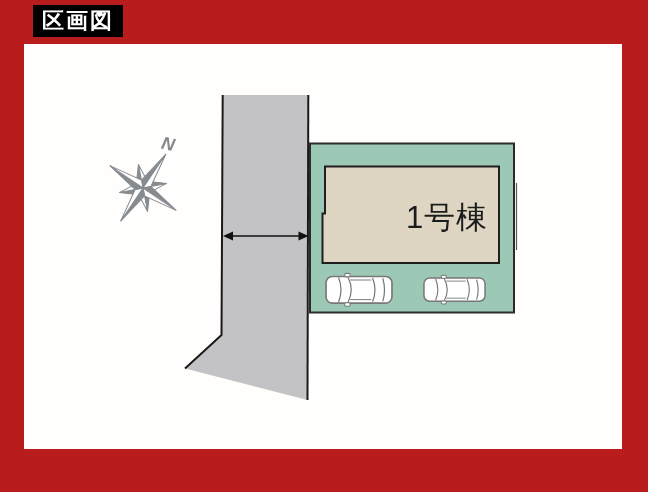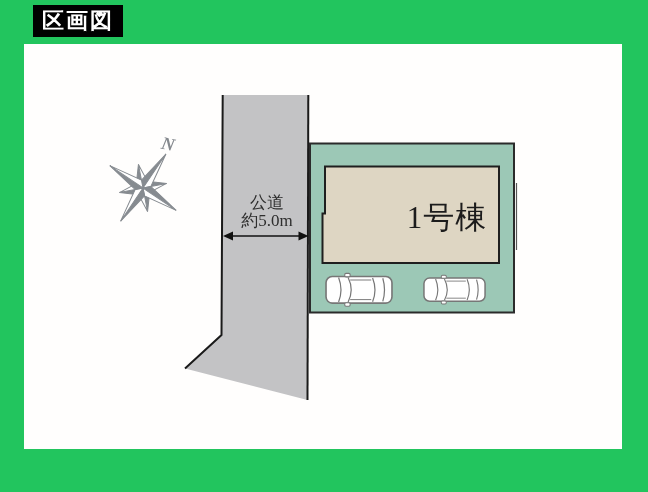--- a/index.html
+++ b/index.html
@@ -1,18 +1,18 @@
 <!DOCTYPE html>
 <html><head>
 <meta charset="utf-8">
 <style>
   html,body{margin:0;padding:0;background:#fff;}
   .frame{
-    position:relative;width:648px;height:492px;background:#22c55e;
-    font-family:Liberation Serif, serif;overflow:hidden;
+    position:relative;width:648px;height:492px;background:#b91c1c;
+    font-family:Liberation Sans, sans-serif;overflow:hidden;
   }
   .badge{
     position:absolute;left:33px;top:5px;width:90px;height:32px;background:#000;
     display:flex;align-items:center;justify-content:center;
   }
   .badge span{color:#fff;font-size:22px;font-weight:bold;letter-spacing:2px;line-height:1;}
   .canvas{
     position:absolute;left:24px;top:44px;width:598px;height:405px;background:#fffefd;
   }
   .scene{position:absolute;left:0;top:0;}
@@ -102,23 +102,19 @@
         <path d="M34,6.5 q9,17.5 0,35" fill="none" stroke="#777" stroke-width="1.8"></path>
         <path d="M70,7 q7,17 0,34" fill="none" stroke="#777" stroke-width="1.8"></path>
         <path d="M85,7.5 q5,16.5 0,33" fill="none" stroke="#777" stroke-width="1.8"></path>
         <path d="M37,10 H68" fill="none" stroke="#777" stroke-width="1.4"></path>
         <path d="M37,38 H68" fill="none" stroke="#777" stroke-width="1.4"></path>
         <rect x="29" y="0.5" width="8" height="5" rx="2" fill="#fff" stroke="#777" stroke-width="1.6"></rect>
         <rect x="29" y="42.5" width="8" height="5" rx="2" fill="#fff" stroke="#777" stroke-width="1.6"></rect>
       </g>
     </svg>
 
-    <div class="overlay road-label">
-      <div>公道</div>
-      <div>約5.0m</div>
-    </div>
 
     <div class="overlay building-label">1号棟</div>
 
     <div class="overlay compass-n">N</div>
 
   </div>
 </div>
 
 </body></html>

